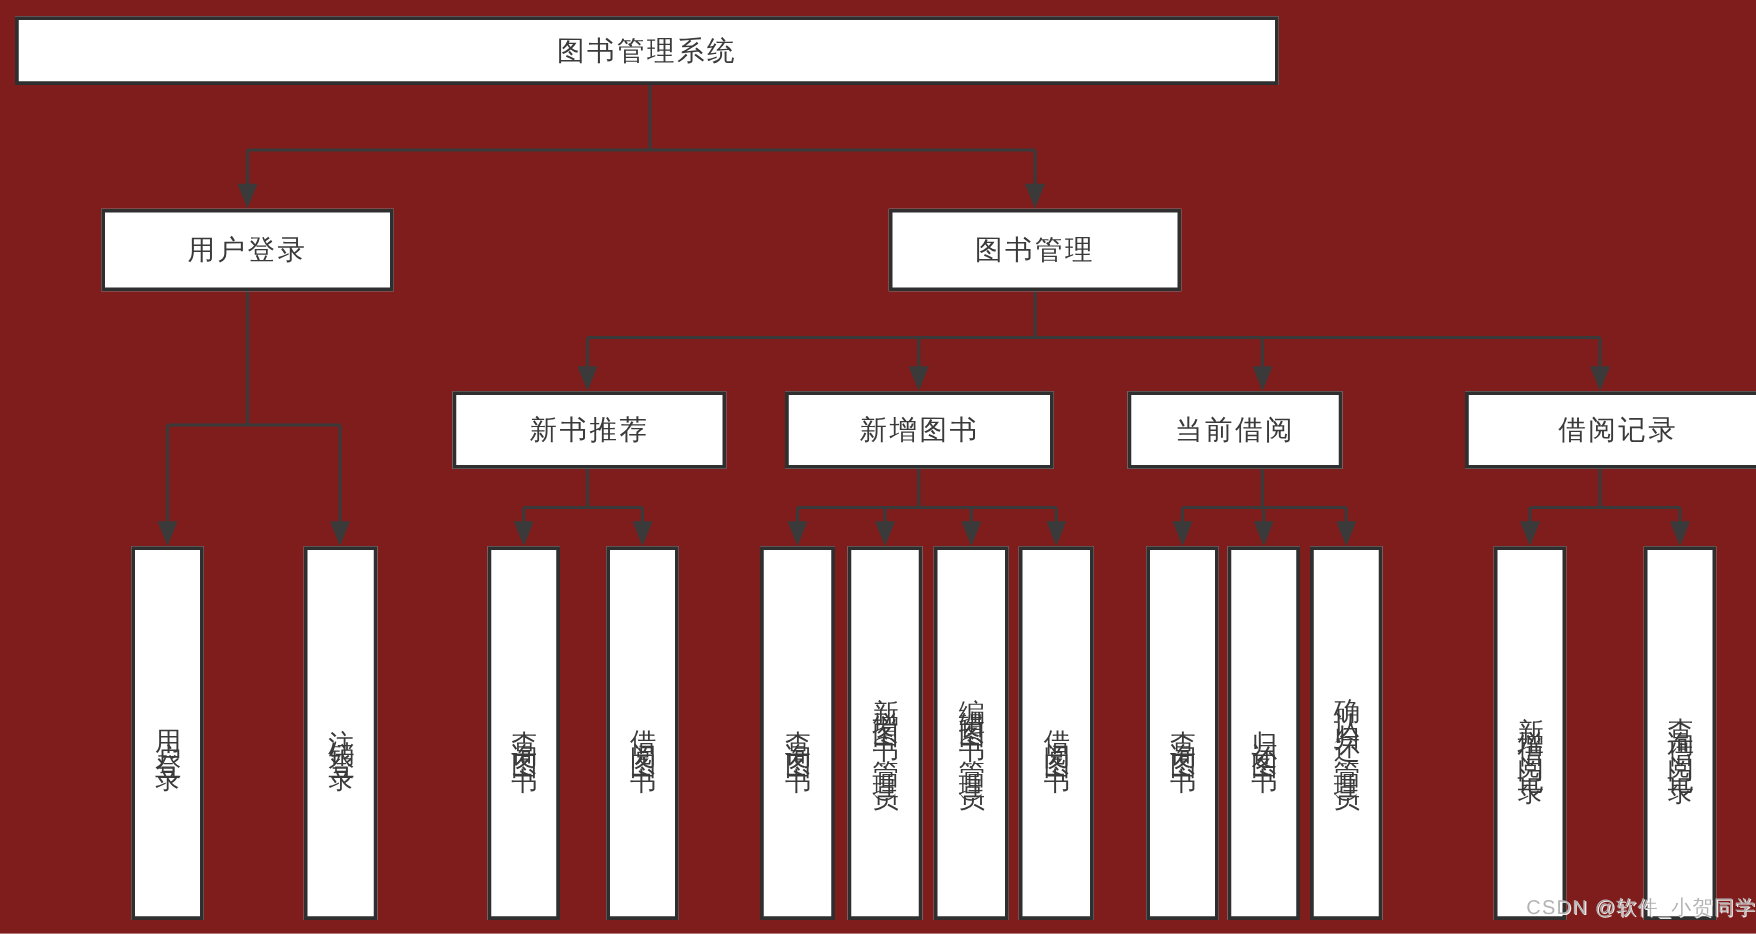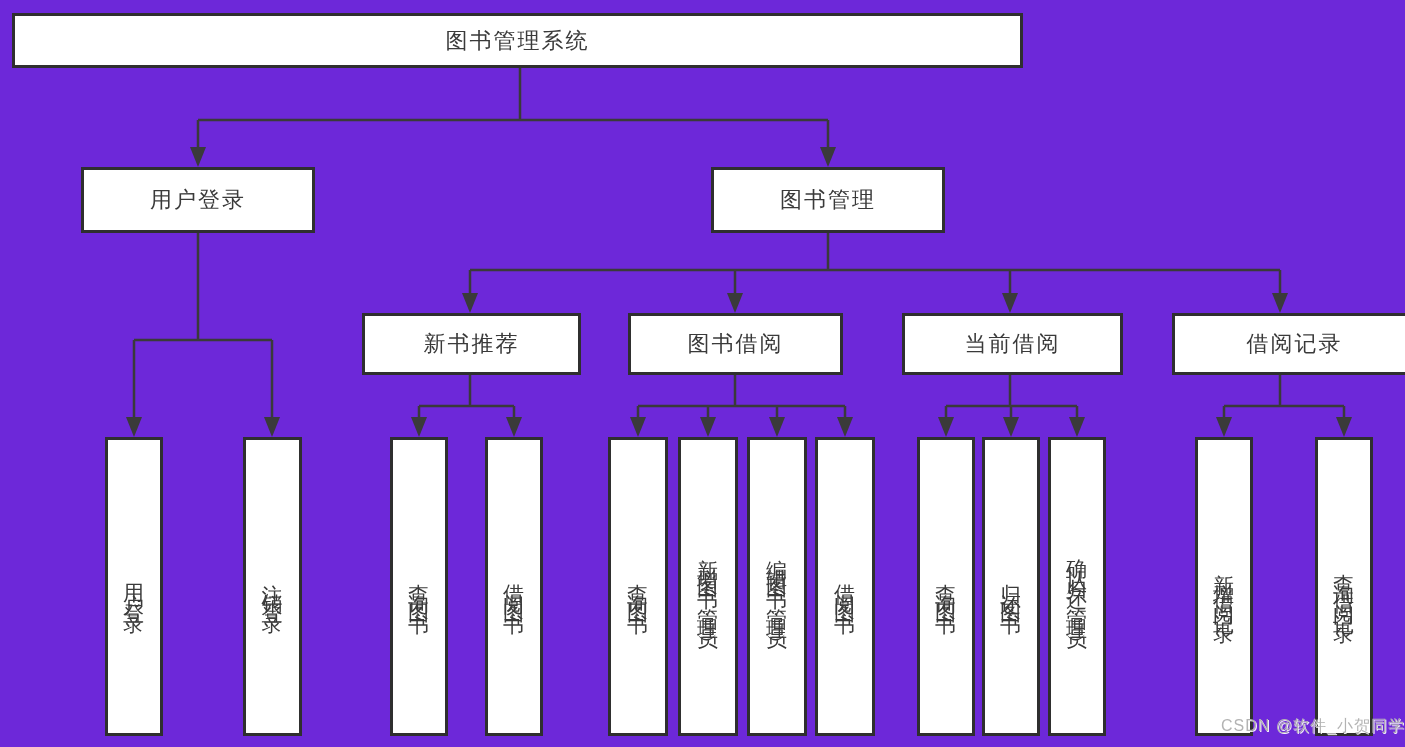--- a/index.html
+++ b/index.html
@@ -1,20 +1,20 @@
 <!DOCTYPE html>
 <html><head>
 <meta charset="utf-8">
 <style>
   html, body { margin: 0; padding: 0; background: #ffffff; }
   #stage {
     position: relative;
     width: 1405px;
     height: 747px;
-    background: #6d28d9;
+    background: #7f1d1d;
     font-family: "Liberation Sans", sans-serif;
     color: #3a3a3a;
     overflow: hidden;
   }
   #wires { position: absolute; left: 0; top: 0; width: 1405px; height: 747px; }
   .node {
     position: absolute;
     box-sizing: border-box;
     border: 3px solid #2f2f2f;
     background: #ffffff;
@@ -90,22 +90,22 @@
       <polygon points="1336,417 1352,417 1344,437"></polygon>
     </g>
   </svg>
 
   <div class="node hbox" style="left:12px; top:13px; width:1011px; height:55px;">图书管理系统</div>
 
   <div class="node hbox" style="left:81px; top:167px; width:234px; height:66px;">用户登录</div>
   <div class="node hbox" style="left:711px; top:167px; width:234px; height:66px;font-family:Liberation Mono, monospace;">图书管理</div>
 
   <div class="node hbox" style="left:362px; top:313px; width:219px; height:62px;">新书推荐</div>
-  <div class="node hbox" style="left:628px; top:313px; width:215px; height:62px;">图书借阅</div>
-  <div class="node hbox" style="left:902px; top:313px; width:221px; height:62px;">当前借阅</div>
+  <div class="node hbox" style="left:628px; top:313px; width:215px; height:62px;">新增图书</div>
+  <div class="node hbox" style="left:902px; top:313px; width:172px; height:62px;">当前借阅</div>
   <div class="node hbox" style="left:1172px; top:313px; width:245px; height:62px;">借阅记录</div>
 
   <div class="node vbox" style="left:105px; top:437px; width:58px; height:299px;">
     <span>用户登录</span>
   </div>
   <div class="node vbox" style="left:243px; top:437px; width:59px; height:299px;">
     <span>注销登录</span>
   </div>
 
   <div class="node vbox" style="left:390px; top:437px; width:58px; height:299px;">

